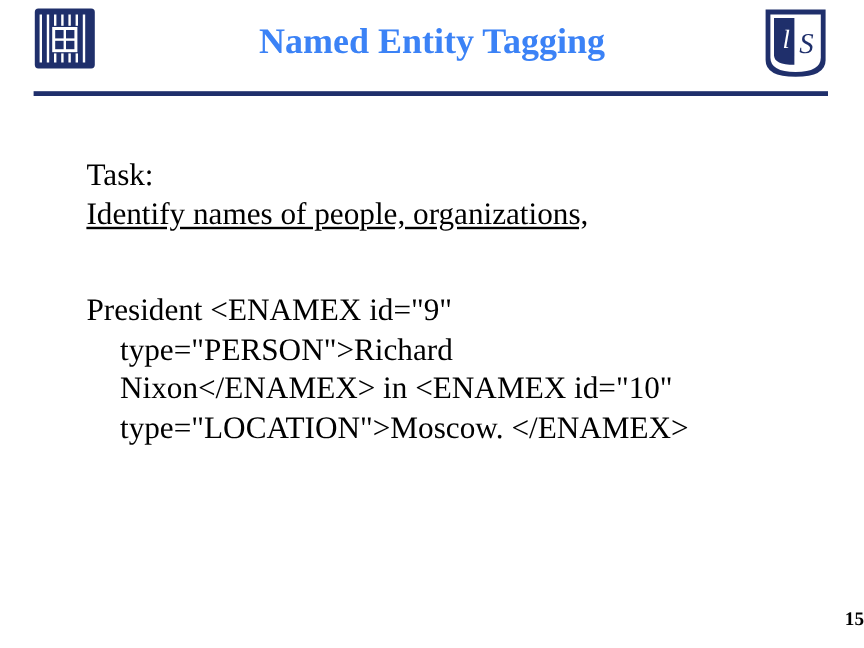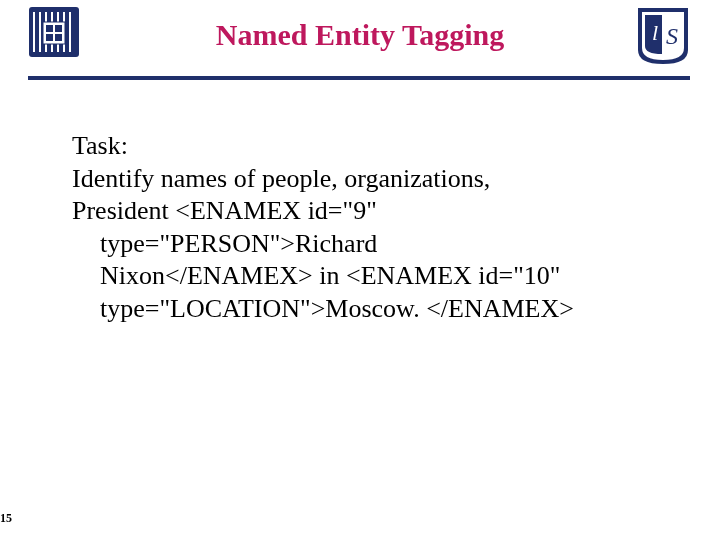--- a/index.html
+++ b/index.html
@@ -35,51 +35,51 @@
     top: 6px;
     width: 54px;
     height: 60px;
   }
   .title {
     position: absolute;
     left: 0; right: 0;
     top: 18px;
     text-align: center;
     font-size: 30px;
-    color: #be185d;
+    color: #3b82f6;
   }
   .divider {
     position: absolute;
     left: 28px;
     right: 30px;
     top: 76px;
     height: 4px;
     background: #1f2f6b;
   }
   .content {
     position: absolute;
     left: 72px;
     right: 60px;
     top: 130px;
     font-size: 26px;
     color: #000;
     line-height: 1.25;
   }
-  .para1 { }
+  .para1 { margin-bottom: 48px; }
   .para1 .line1 { display: block; }
-  .para1 .line2 { display: block; }
+  .para1 .line2 { display: block; text-decoration: underline; }
   .para1 .line3 { display: block; padding-left: 28px; }
   .para2 .l { display: block; }
   .para2 .indent { padding-left: 28px; }
   .page-num {
     position: absolute;
     bottom: 14px;
     left: 0; right: 0;
-    text-align: left;
-    font-size: 12px;
+    text-align: right;
+    font-size: 16px;
     font-weight: bold;
     color: #000;
   }
 </style>
 </head>
 <body>
 
 <div class="slide">
 
   <div class="header">

